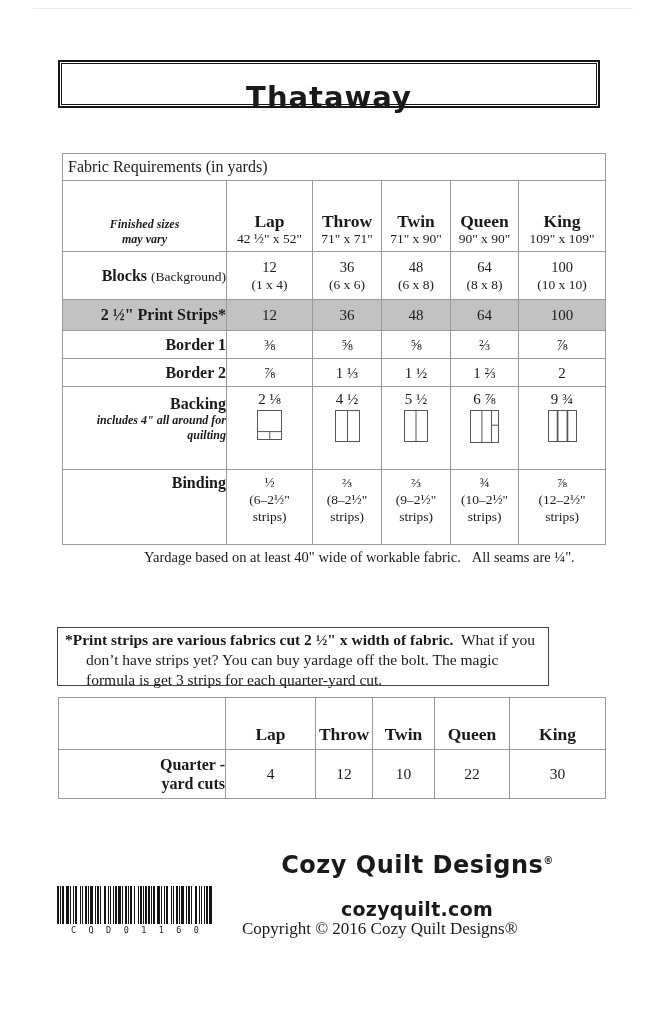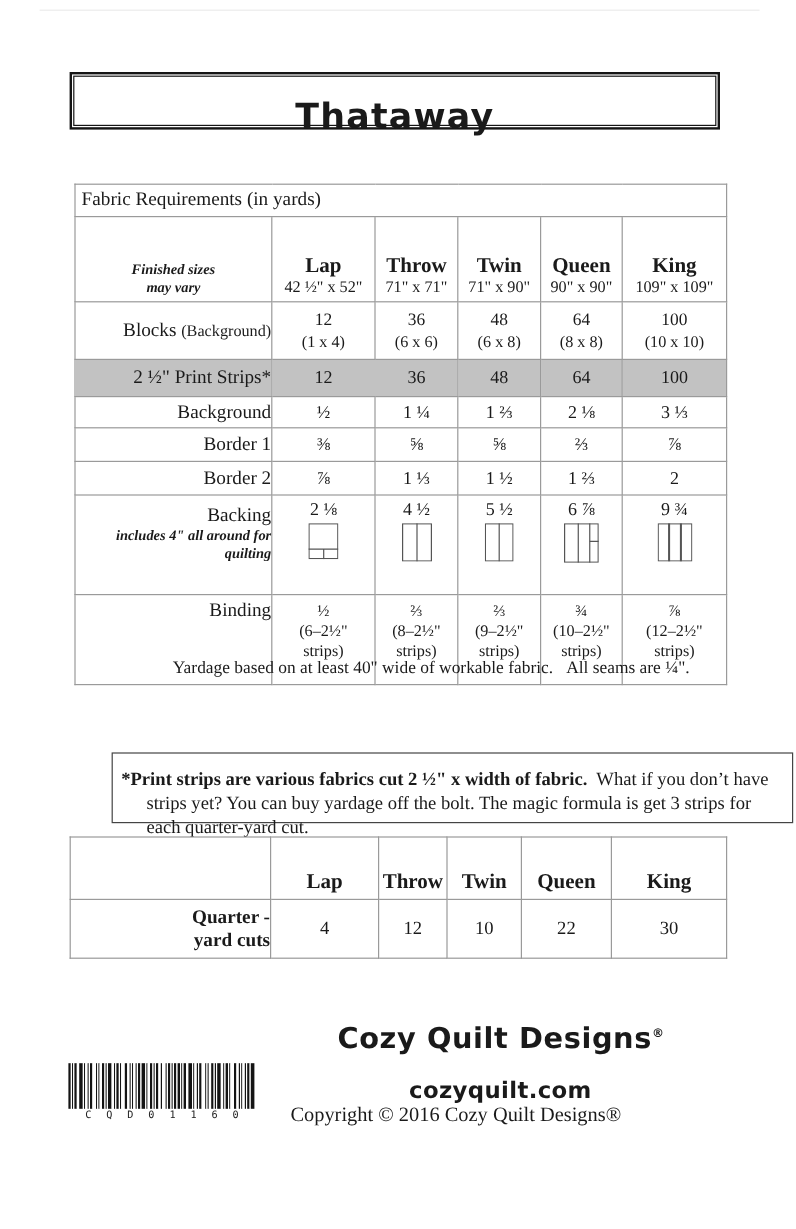--- a/index.html
+++ b/index.html
@@ -22,40 +22,40 @@
   .ft{left:62px;top:153px;width:543px;}
   .ft td, .cuts td{border:1px solid #9a9a9a;padding:0;vertical-align:middle;overflow:hidden;}
   .ft-title td{height:26px;font-size:16px;padding-left:5px;}
   .ft-head td{height:66px;vertical-align:bottom;text-align:center;padding-bottom:4px;}
   .corner{text-align:right;padding-right:5px;}
   .it{font-style:italic;}
   .sm{font-size:12px;line-height:15px;font-weight:bold;}
   .cname{font-weight:bold;font-size:17.5px;line-height:20px;}
   .csize{font-size:13.5px;line-height:16px;}
   .lbl{text-align:right;padding-right:6px;}
-  .strong{font-weight:normal;font-size:16px;}
+  .strong{font-weight:bold;font-size:16px;}
   .mid{font-size:13.5px;}
   .vcell{text-align:center;}
   .v15{font-size:15px;line-height:18px;}
   .v14{font-size:14.5px;line-height:17px;}
   .v13{font-size:13.5px;line-height:17px;}
   .r-blocks td{height:47px;}
   .r-strips td{height:30px;background:#c2c2c2;}
   .r-bg td{height:25px;}
   .r-b1 td, .r-b2 td{height:27px;}
   .r-backing td{height:74px;vertical-align:top;padding-top:3px;}
   .r-backing .lbl{padding-top:8px;}
   .r-binding td{height:70px;vertical-align:top;padding-top:4px;}
   .diag{margin-top:2px;text-align:center;}
 
   .footnote{left:144px;top:549px;font-size:14.5px;white-space:nowrap;}
 
   
-  .notebox{left:57px;top:627px;width:568px;height:59px;border:1px solid #444;box-sizing:border-box;
-    font-size:15.5px;line-height:20px;padding:12px 8px 0 28px;text-indent:-21px;margin-left:36px;}
+  .notebox{left:57px;top:627px;width:492px;height:59px;border:1px solid #444;box-sizing:border-box;
+    font-size:15.5px;line-height:20px;padding:2px 8px 0 28px;text-indent:-21px;}
 
   
   .cuts{left:58px;top:697px;width:547px;}
   .cuts-head td{height:47px;vertical-align:bottom;text-align:center;padding-bottom:4px;}
   .cuts-row td{height:48px;}
   .c-name{font-weight:bold;font-size:17.5px;}
   .c-lbl{text-align:right;padding-right:6px;font-weight:bold;font-size:16px;line-height:19px;}
   .c-val{text-align:center;font-size:15.5px;}
 
   
@@ -143,28 +143,20 @@
           <div class="v13">(10 x 10)</div>
         </td>
   </tr>
   <tr class="r-strips">
     <td class="lbl strong">2 ½"  Print Strips*</td>
     <td class="vcell v15">12</td>
     <td class="vcell v15">36</td>
     <td class="vcell v15">48</td>
     <td class="vcell v15">64</td>
     <td class="vcell v15">100</td>
-  </tr>
-  <tr class="r-bg">
-    <td class="lbl strong">Background</td>
-    <td class="vcell v15">½</td>
-    <td class="vcell v15">1 ¼</td>
-    <td class="vcell v15">1 ⅔</td>
-    <td class="vcell v15">2 ⅛</td>
-    <td class="vcell v15">3 ⅓</td>
   </tr>
   <tr class="r-b1">
     <td class="lbl strong">Border 1</td>
     <td class="vcell v15">⅜</td>
     <td class="vcell v15">⅝</td>
     <td class="vcell v15">⅝</td>
     <td class="vcell v15">⅔</td>
     <td class="vcell v15">⅞</td>
   </tr>
   <tr class="r-b2">

